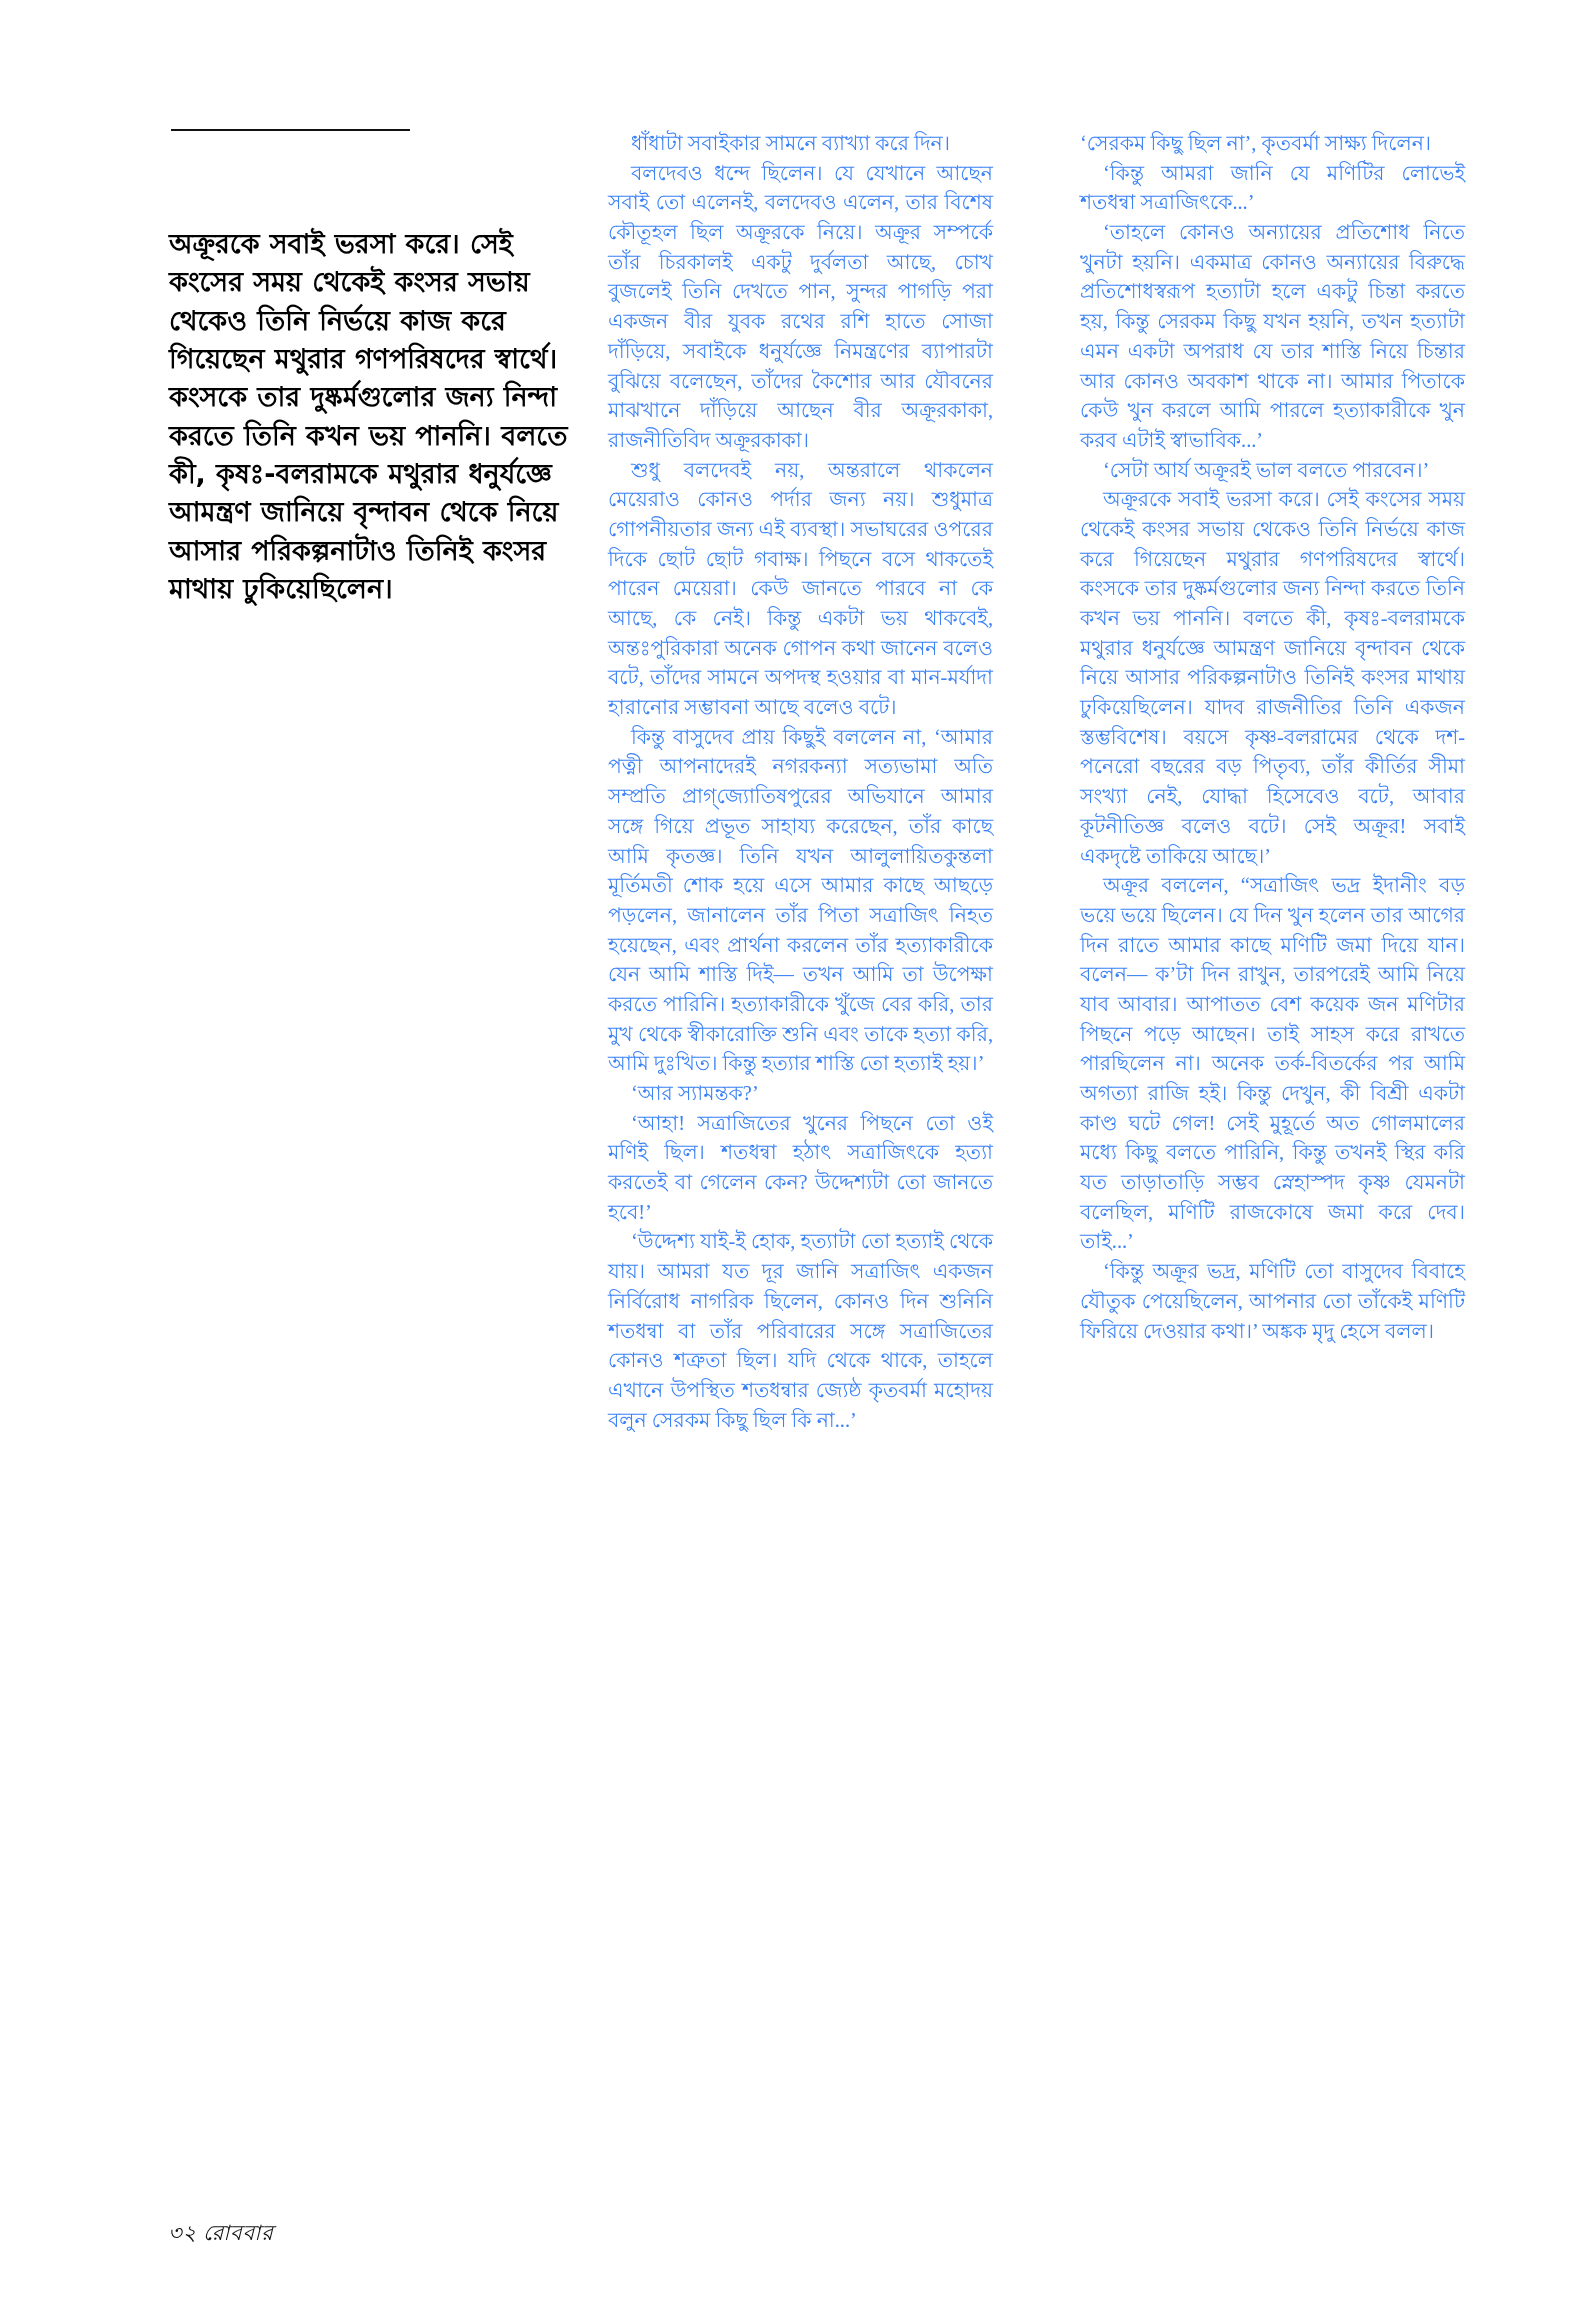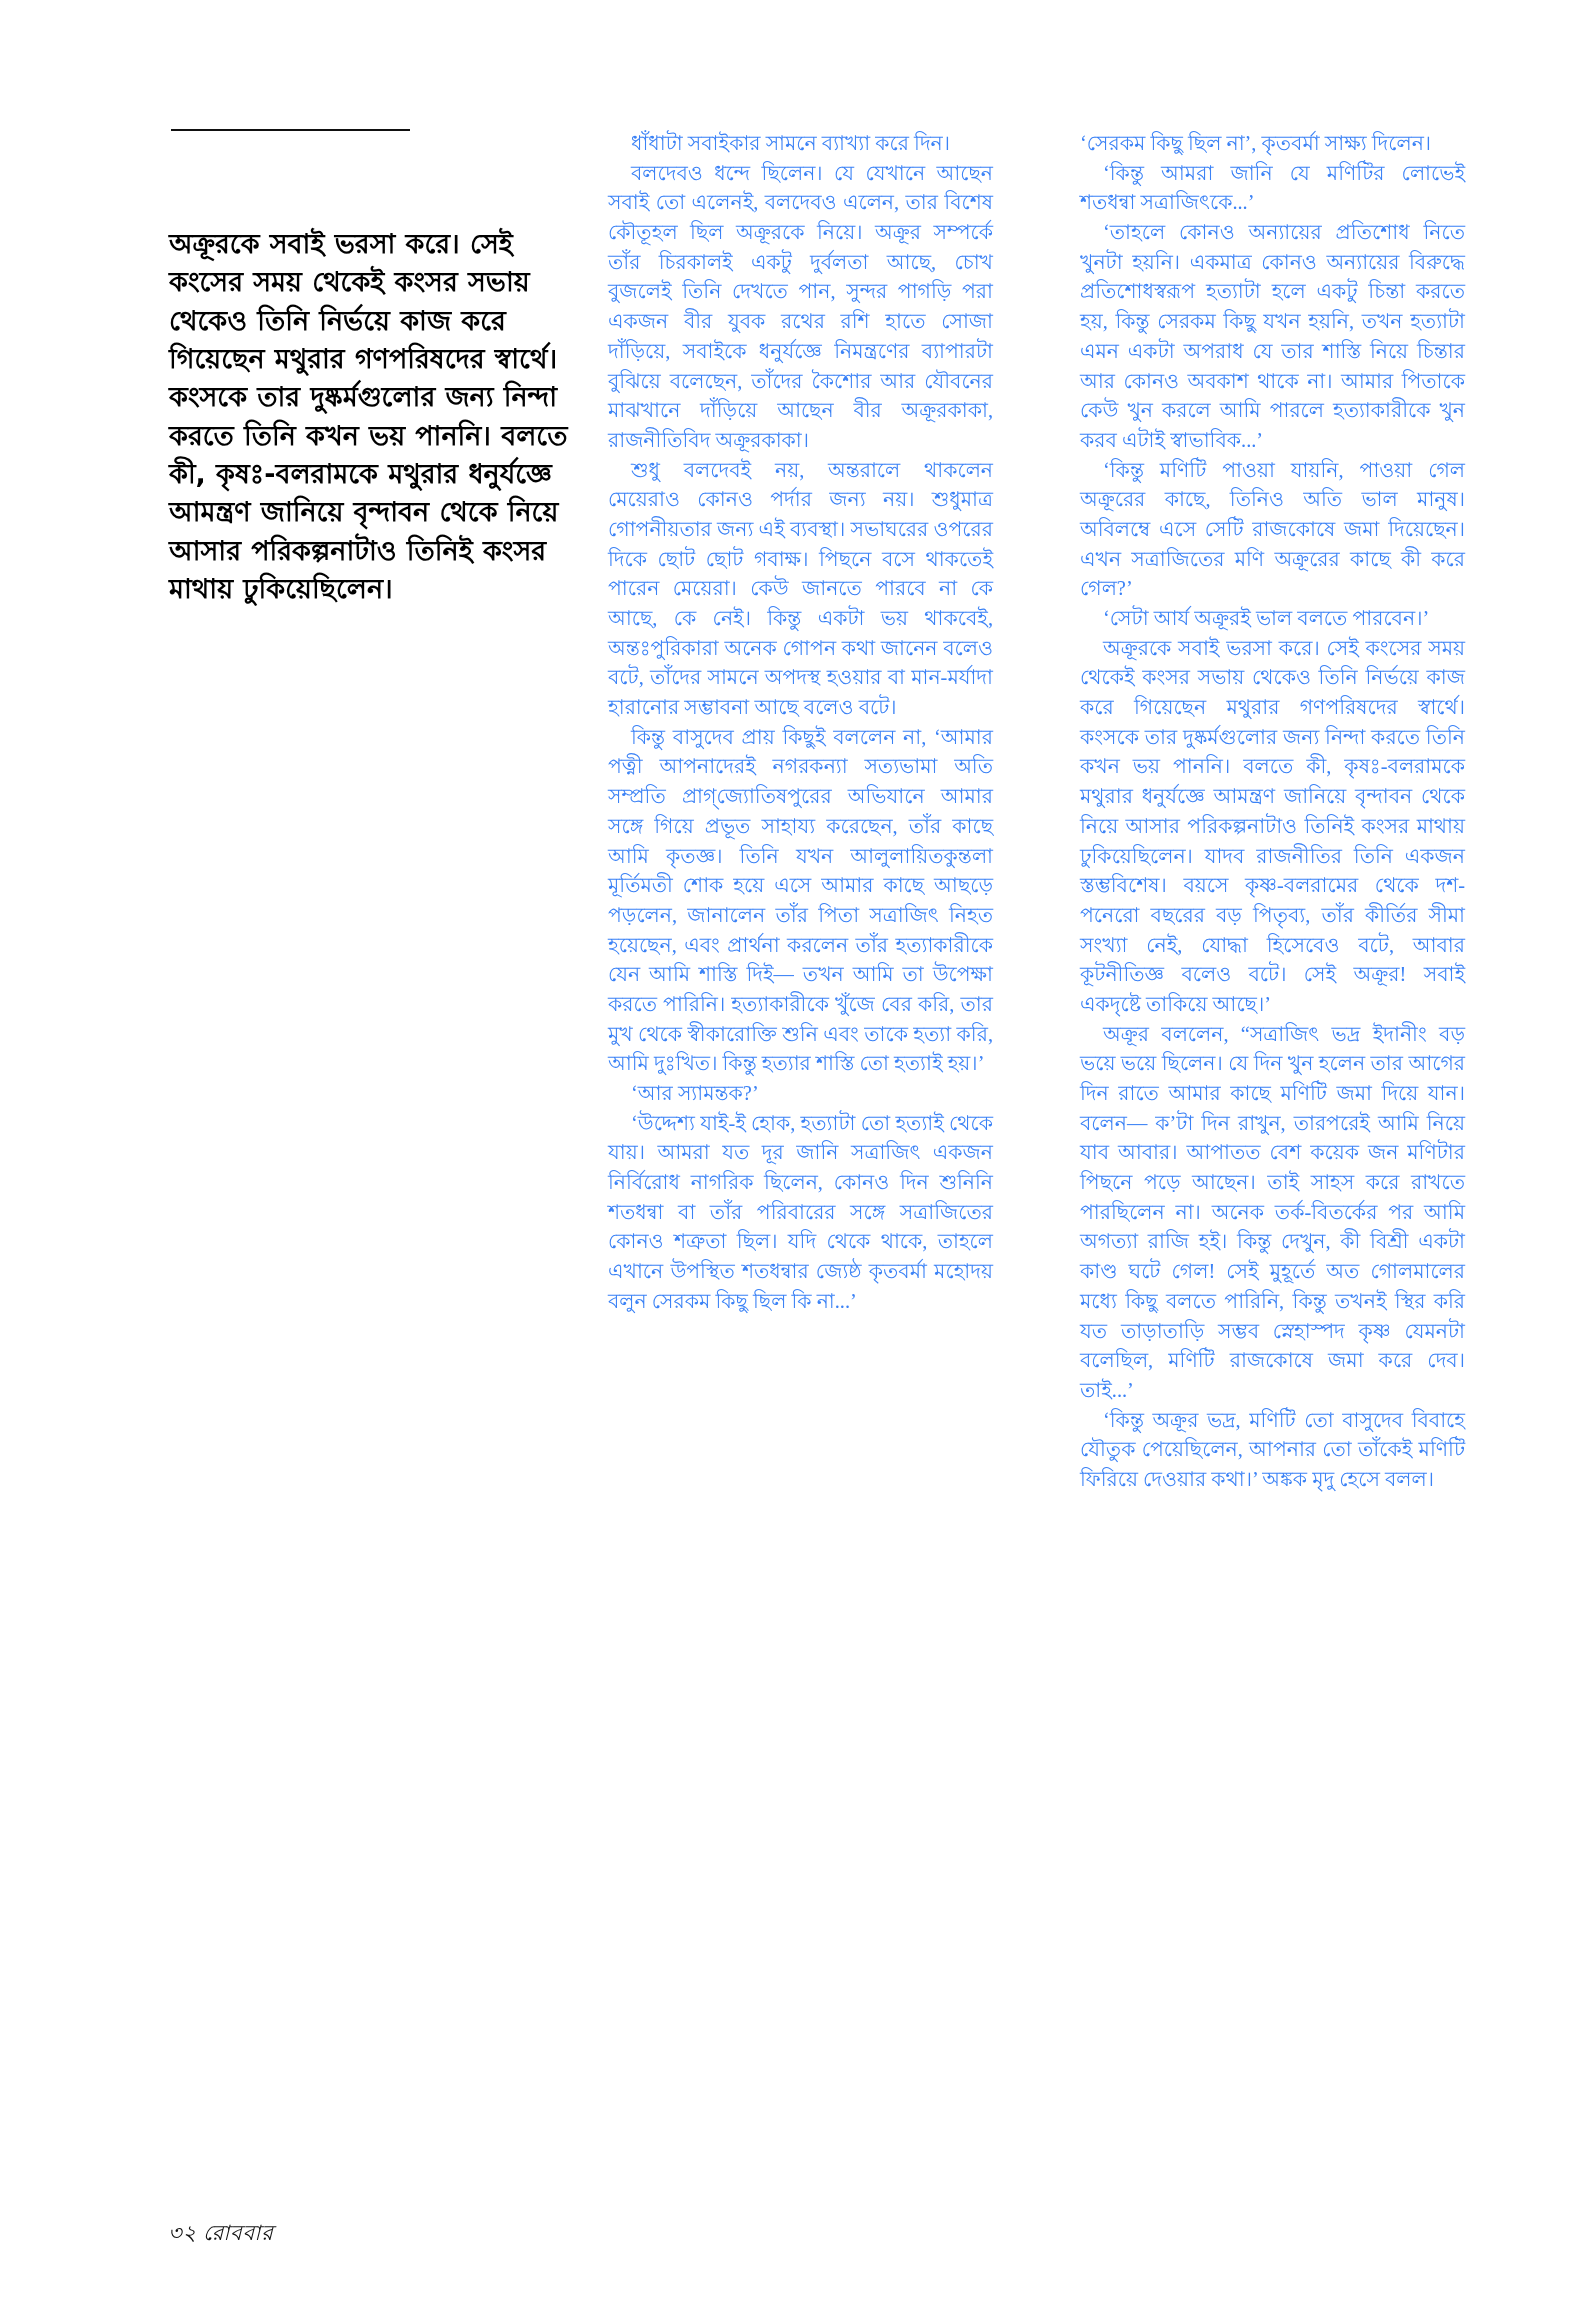--- a/index.html
+++ b/index.html
@@ -90,28 +90,28 @@
   <div class="pullquote">অক্রূরকে সবাই ভরসা করে। সেই কংসের সময় থেকেই কংসর সভায় থেকেও তিনি নির্ভয়ে কাজ করে গিয়েছেন মথুরার গণপরিষদের স্বার্থে। কংসকে তার দুষ্কর্মগুলোর জন্য নিন্দা করতে তিনি কখন ভয় পাননি। বলতে কী, কৃষঃ-বলরামকে মথুরার ধনুর্যজ্ঞে আমন্ত্রণ জানিয়ে বৃন্দাবন থেকে নিয়ে আসার পরিকল্পনাটাও তিনিই কংসর মাথায় ঢুকিয়েছিলেন।</div>
 
   <div class="columns">
 
     <div class="col col-1">
       <p>ধাঁধাটা সবাইকার সামনে ব্যাখ্যা করে দিন।</p>
       <p>বলদেবও ধন্দে ছিলেন। যে যেখানে আছেন সবাই তো এলেনই, বলদেবও এলেন, তার বিশেষ কৌতূহল ছিল অক্রূরকে নিয়ে। অক্রূর সম্পর্কে তাঁর চিরকালই একটু দুর্বলতা আছে, চোখ বুজলেই তিনি দেখতে পান, সুন্দর পাগড়ি পরা একজন বীর যুবক রথের রশি হাতে সোজা দাঁড়িয়ে, সবাইকে ধনুর্যজ্ঞে নিমন্ত্রণের ব্যাপারটা বুঝিয়ে বলেছেন, তাঁদের কৈশোর আর যৌবনের মাঝখানে দাঁড়িয়ে আছেন বীর অক্রূরকাকা, রাজনীতিবিদ অক্রূরকাকা।</p>
       <p>শুধু বলদেবই নয়, অন্তরালে থাকলেন মেয়েরাও কোনও পর্দার জন্য নয়। শুধুমাত্র গোপনীয়তার জন্য এই ব্যবস্থা। সভাঘরের ওপরের দিকে ছোট ছোট গবাক্ষ। পিছনে বসে থাকতেই পারেন মেয়েরা। কেউ জানতে পারবে না কে আছে, কে নেই। কিন্তু একটা ভয় থাকবেই, অন্তঃপুরিকারা অনেক গোপন কথা জানেন বলেও বটে, তাঁদের সামনে অপদস্থ হওয়ার বা মান-মর্যাদা হারানোর সম্ভাবনা আছে বলেও বটে।</p>
       <p>কিন্তু বাসুদেব প্রায় কিছুই বললেন না, ‘আমার পত্নী আপনাদেরই নগরকন্যা সত্যভামা অতি সম্প্রতি প্রাগ্‌জ্যোতিষপুরের অভিযানে আমার সঙ্গে গিয়ে প্রভূত সাহায্য করেছেন, তাঁর কাছে আমি কৃতজ্ঞ। তিনি যখন আলুলায়িতকুন্তলা মূর্তিমতী শোক হয়ে এসে আমার কাছে আছড়ে পড়লেন, জানালেন তাঁর পিতা সত্রাজিৎ নিহত হয়েছেন, এবং প্রার্থনা করলেন তাঁর হত্যাকারীকে যেন আমি শাস্তি দিই— তখন আমি তা উপেক্ষা করতে পারিনি। হত্যাকারীকে খুঁজে বের করি, তার মুখ থেকে স্বীকারোক্তি শুনি এবং তাকে হত্যা করি, আমি দুঃখিত। কিন্তু হত্যার শাস্তি তো হত্যাই হয়।’</p>
       <p>‘আর স্যামন্তক?’</p>
+      <p>‘আহা! সত্রাজিতের খুনের পিছনে তো ওই মণিই ছিল। শতধন্বা হঠাৎ সত্রাজিৎকে হত্যা করতেই বা গেলেন কেন? উদ্দেশ্যটা তো জানতে হবে!’</p>
       <p>‘উদ্দেশ্য যাই-ই হোক, হত্যাটা তো হত্যাই থেকে যায়। আমরা যত দূর জানি সত্রাজিৎ একজন নির্বিরোধ নাগরিক ছিলেন, কোনও দিন শুনিনি শতধন্বা বা তাঁর পরিবারের সঙ্গে সত্রাজিতের কোনও শত্রুতা ছিল। যদি থেকে থাকে, তাহলে এখানে উপস্থিত শতধন্বার জ্যেষ্ঠ কৃতবর্মা মহোদয় বলুন সেরকম কিছু ছিল কি না...’</p>
     </div>
 
     <div class="col col-2">
       <p class="noindent">‘সেরকম কিছু ছিল না’, কৃতবর্মা সাক্ষ্য দিলেন।</p>
       <p>‘কিন্তু আমরা জানি যে মণিটির লোভেই শতধন্বা সত্রাজিৎকে...’</p>
       <p>‘তাহলে কোনও অন্যায়ের প্রতিশোধ নিতে খুনটা হয়নি। একমাত্র কোনও অন্যায়ের বিরুদ্ধে প্রতিশোধস্বরূপ হত্যাটা হলে একটু চিন্তা করতে হয়, কিন্তু সেরকম কিছু যখন হয়নি, তখন হত্যাটা এমন একটা অপরাধ যে তার শাস্তি নিয়ে চিন্তার আর কোনও অবকাশ থাকে না। আমার পিতাকে কেউ খুন করলে আমি পারলে হত্যাকারীকে খুন করব এটাই স্বাভাবিক...’</p>
-      <p>‘কিন্তু মণিটি পাওয়া যায়নি, পাওয়া গেল অক্রূরের কাছে, তিনিও অতি ভাল মানুষ। অবিলম্বে এসে সেটি রাজকোষে জমা দিয়েছেন। এখন সত্রাজিতের মণি অক্রূরের কাছে কী করে গেল?’</p>
       <p>‘সেটা আর্য অক্রূরই ভাল বলতে পারবেন।’</p>
       <p>অক্রূরকে সবাই ভরসা করে। সেই কংসের সময় থেকেই কংসর সভায় থেকেও তিনি নির্ভয়ে কাজ করে গিয়েছেন মথুরার গণপরিষদের স্বার্থে। কংসকে তার দুষ্কর্মগুলোর জন্য নিন্দা করতে তিনি কখন ভয় পাননি। বলতে কী, কৃষঃ-বলরামকে মথুরার ধনুর্যজ্ঞে আমন্ত্রণ জানিয়ে বৃন্দাবন থেকে নিয়ে আসার পরিকল্পনাটাও তিনিই কংসর মাথায় ঢুকিয়েছিলেন। যাদব রাজনীতির তিনি একজন স্তম্ভবিশেষ। বয়সে কৃষ্ণ-বলরামের থেকে দশ-পনেরো বছরের বড় পিতৃব্য, তাঁর কীর্তির সীমা সংখ্যা নেই, যোদ্ধা হিসেবেও বটে, আবার কূটনীতিজ্ঞ বলেও বটে। সেই অক্রূর! সবাই একদৃষ্টে তাকিয়ে আছে।’</p>
       <p>অক্রূর বললেন, “সত্রাজিৎ ভদ্র ইদানীং বড় ভয়ে ভয়ে ছিলেন। যে দিন খুন হলেন তার আগের দিন রাতে আমার কাছে মণিটি জমা দিয়ে যান। বলেন— ক’টা দিন রাখুন, তারপরেই আমি নিয়ে যাব আবার। আপাতত বেশ কয়েক জন মণিটার পিছনে পড়ে আছেন। তাই সাহস করে রাখতে পারছিলেন না। অনেক তর্ক-বিতর্কের পর আমি অগত্যা রাজি হই। কিন্তু দেখুন, কী বিশ্রী একটা কাণ্ড ঘটে গেল! সেই মুহূর্তে অত গোলমালের মধ্যে কিছু বলতে পারিনি, কিন্তু তখনই স্থির করি যত তাড়াতাড়ি সম্ভব স্নেহাস্পদ কৃষ্ণ যেমনটা বলেছিল, মণিটি রাজকোষে জমা করে দেব। তাই...’</p>
       <p>‘কিন্তু অক্রূর ভদ্র, মণিটি তো বাসুদেব বিবাহে যৌতুক পেয়েছিলেন, আপনার তো তাঁকেই মণিটি ফিরিয়ে দেওয়ার কথা।’ অঙ্কক মৃদু হেসে বলল।</p>
     </div>
 
   </div>
 
   <div class="footer">
     <span class="pagenum">৩২</span><span>রোববার</span>

